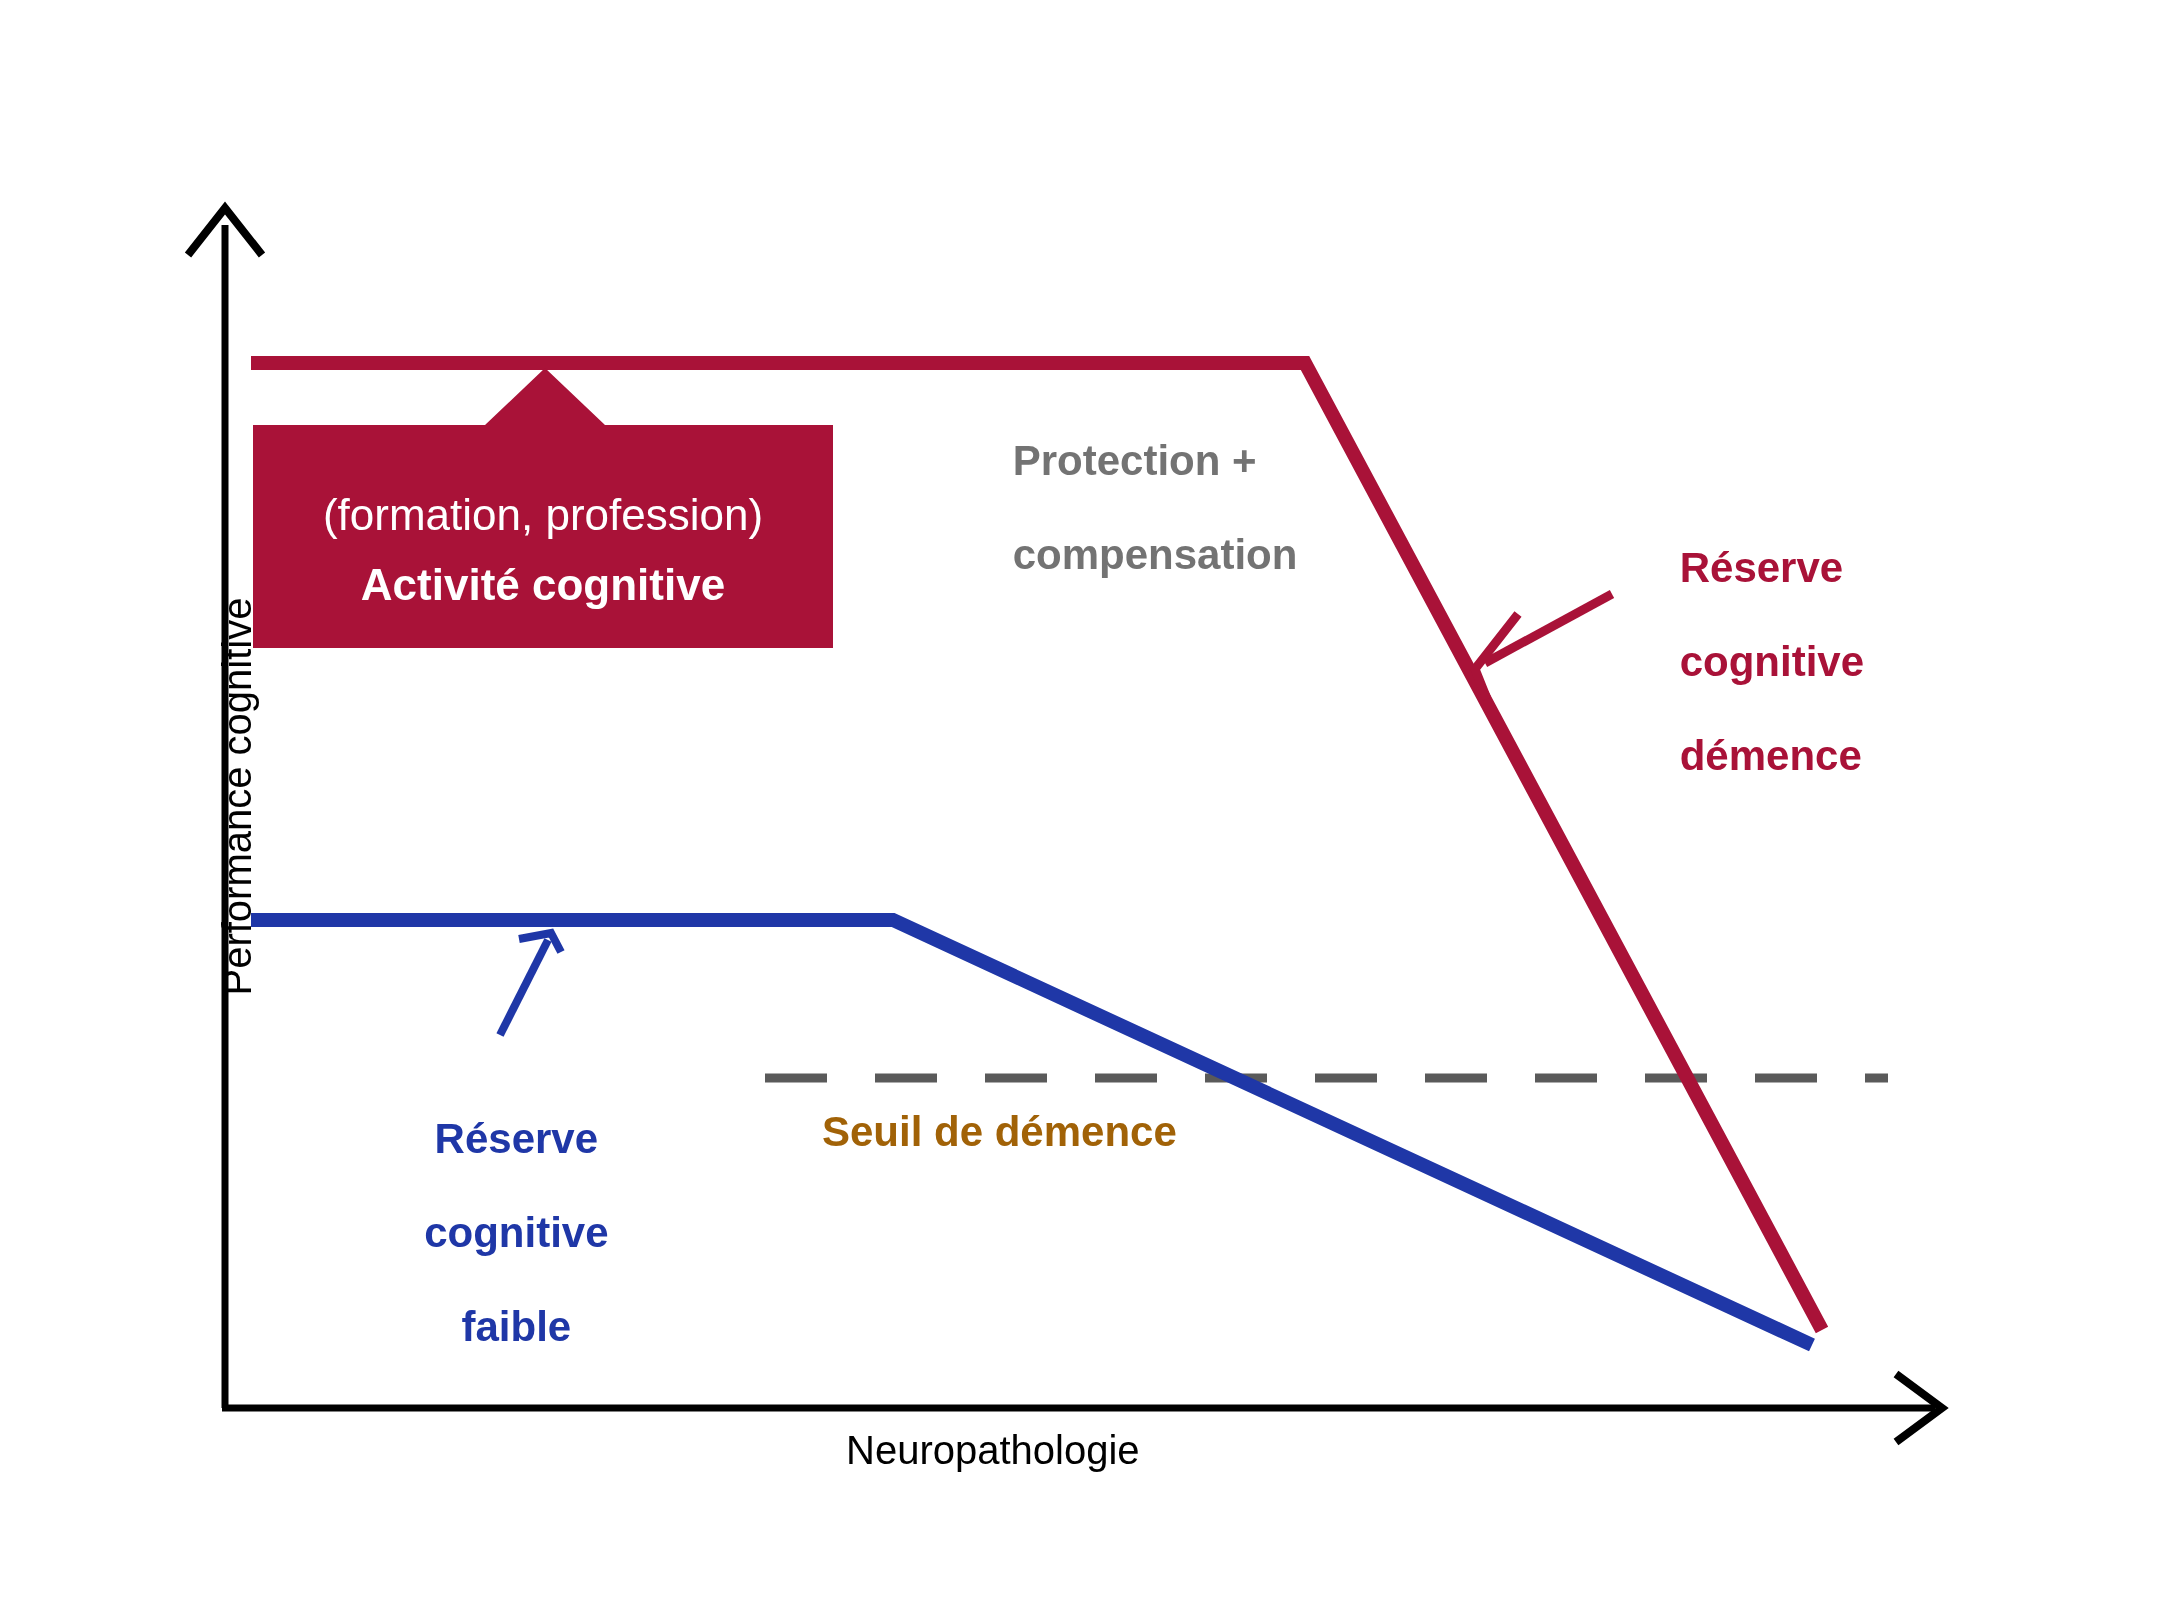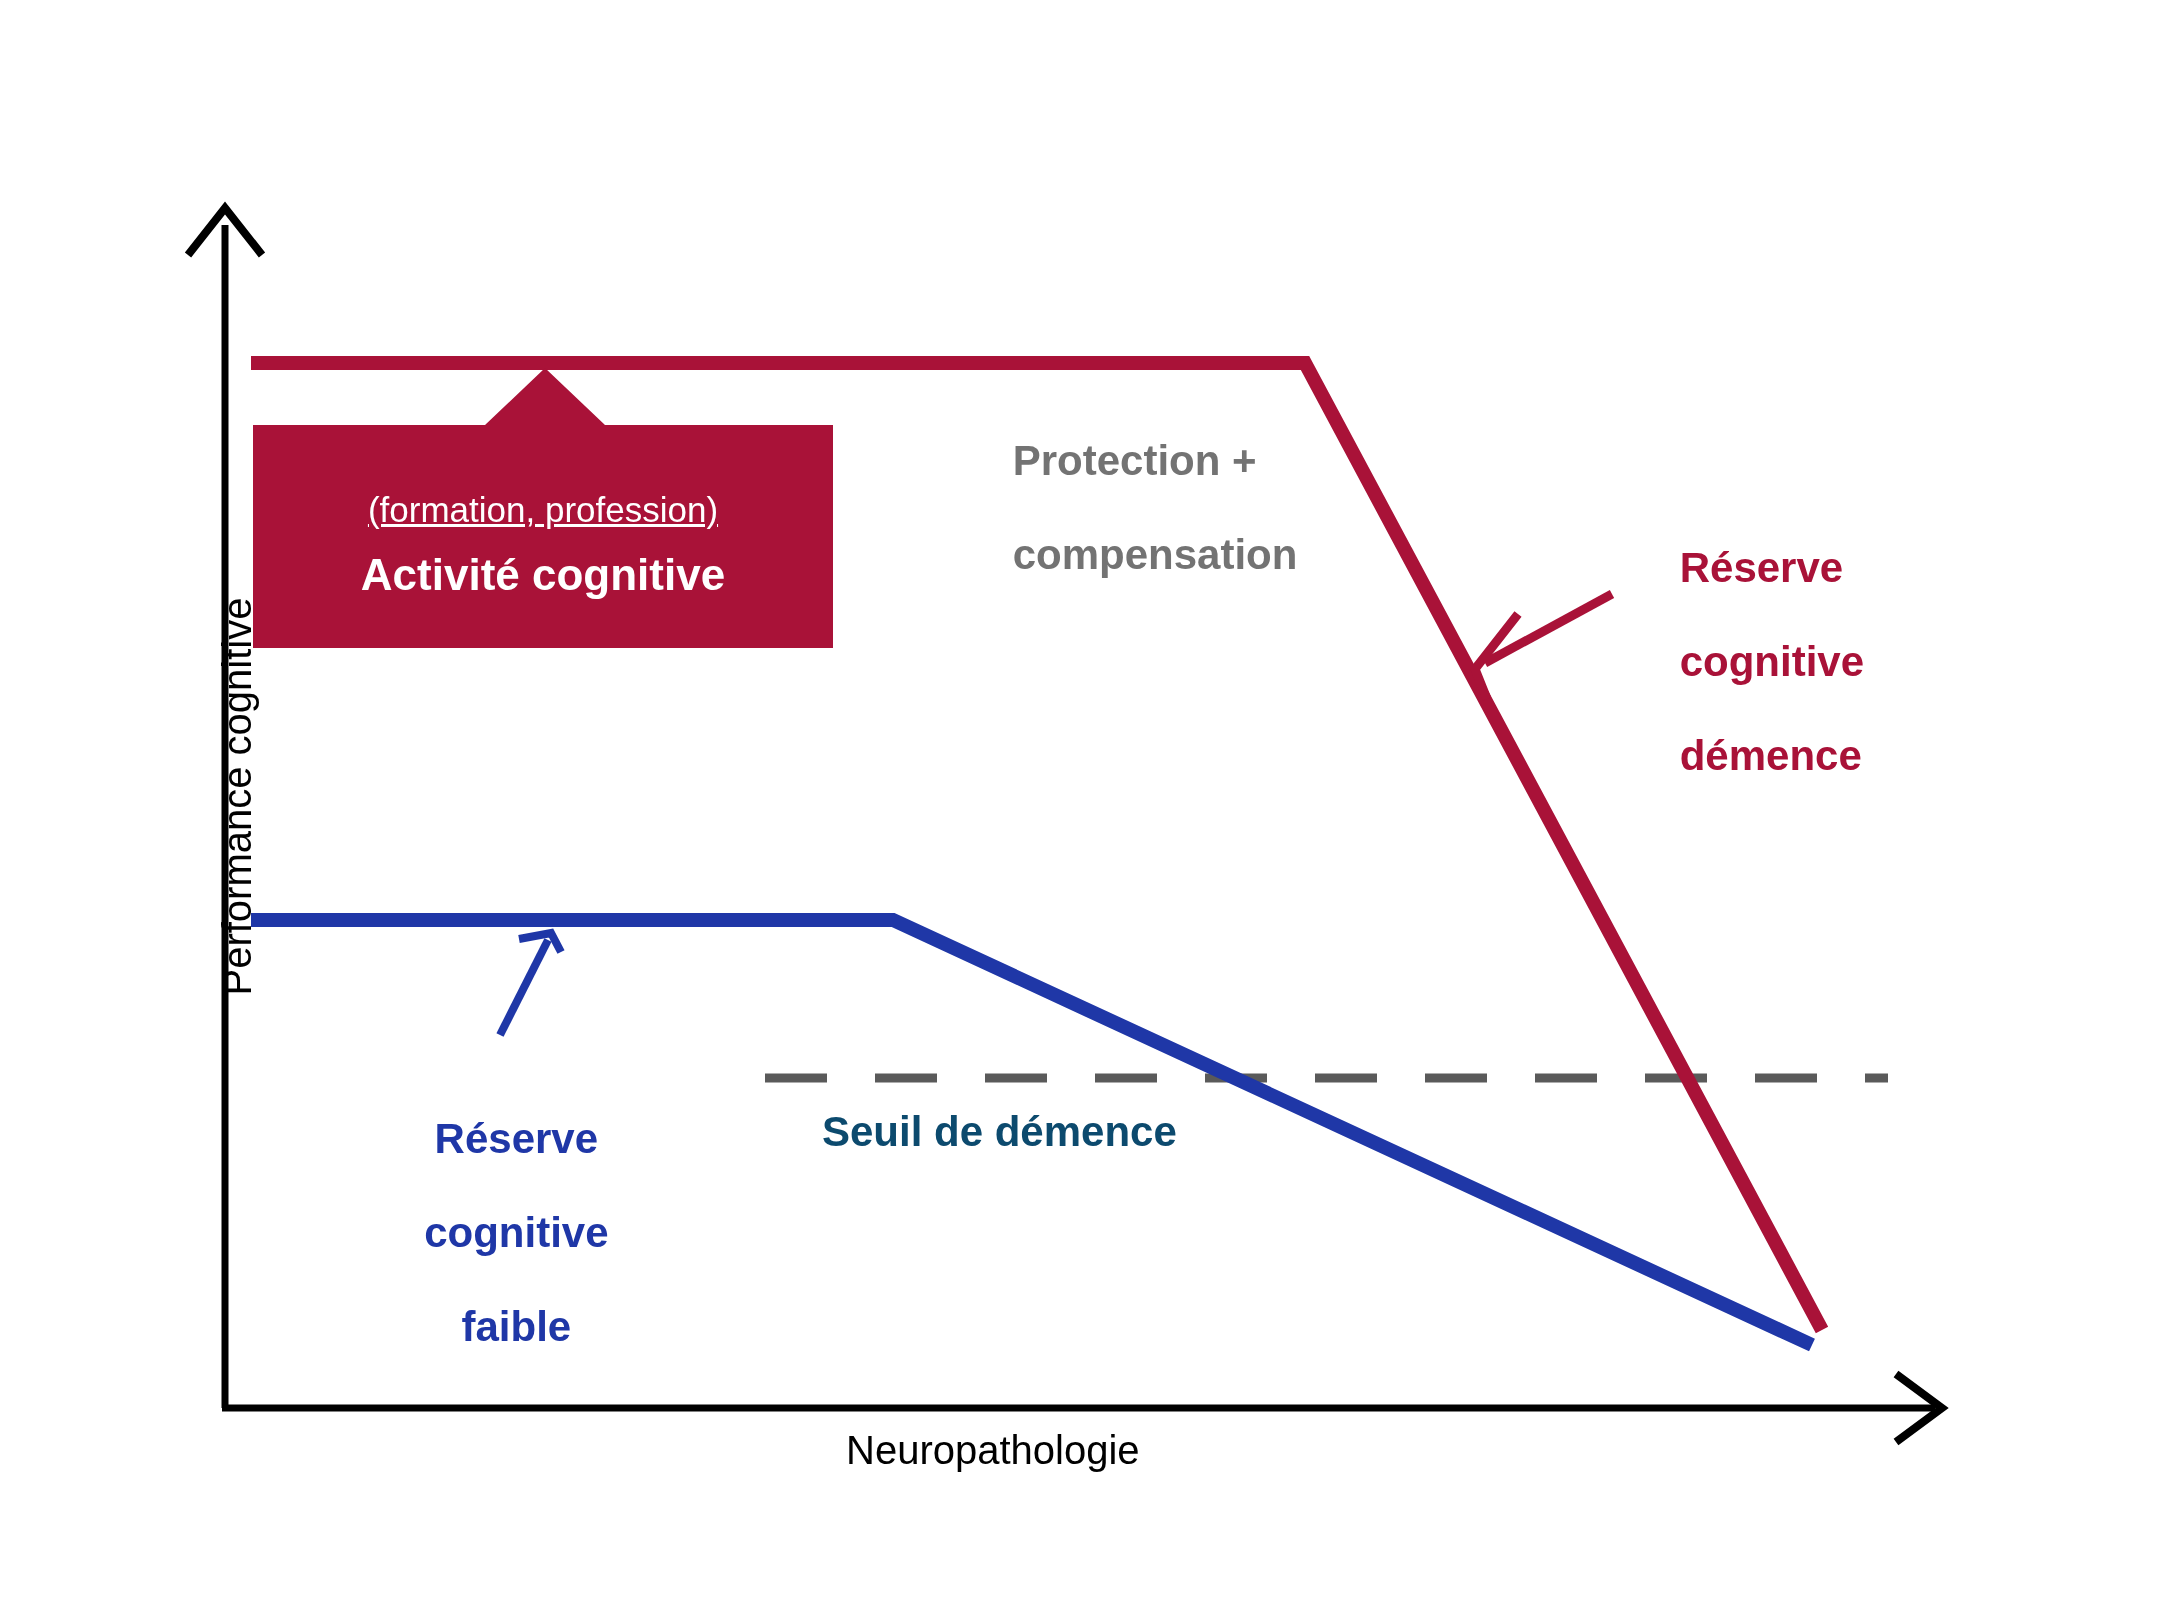--- a/index.html
+++ b/index.html
@@ -56,36 +56,35 @@
   }
   .lbl-low {
     font-size: 42px;
     font-weight: bold;
     color: #1f37a7;
     text-align: center;
   }
   .lbl-threshold {
     font-size: 42px;
     font-weight: bold;
-    color: #0c4a6e;
+    color: #a16207;
     text-align: left;
   }
   .callout-text {
     position: absolute;
     width: 580px;
     left: 253px;
     top: 490px;
     text-align: center;
     color: #ffffff;
   }
   .callout-line1 {
-    font-size: 35px;
+    font-size: 44px;
     font-weight: 400;
     display: block;
-    text-decoration: underline;
   }
   .callout-line2 {
     font-size: 44px;
     font-weight: bold;
     display: block;
     margin-top: 20px;
   }
 </style>
 </head>
 <body>

